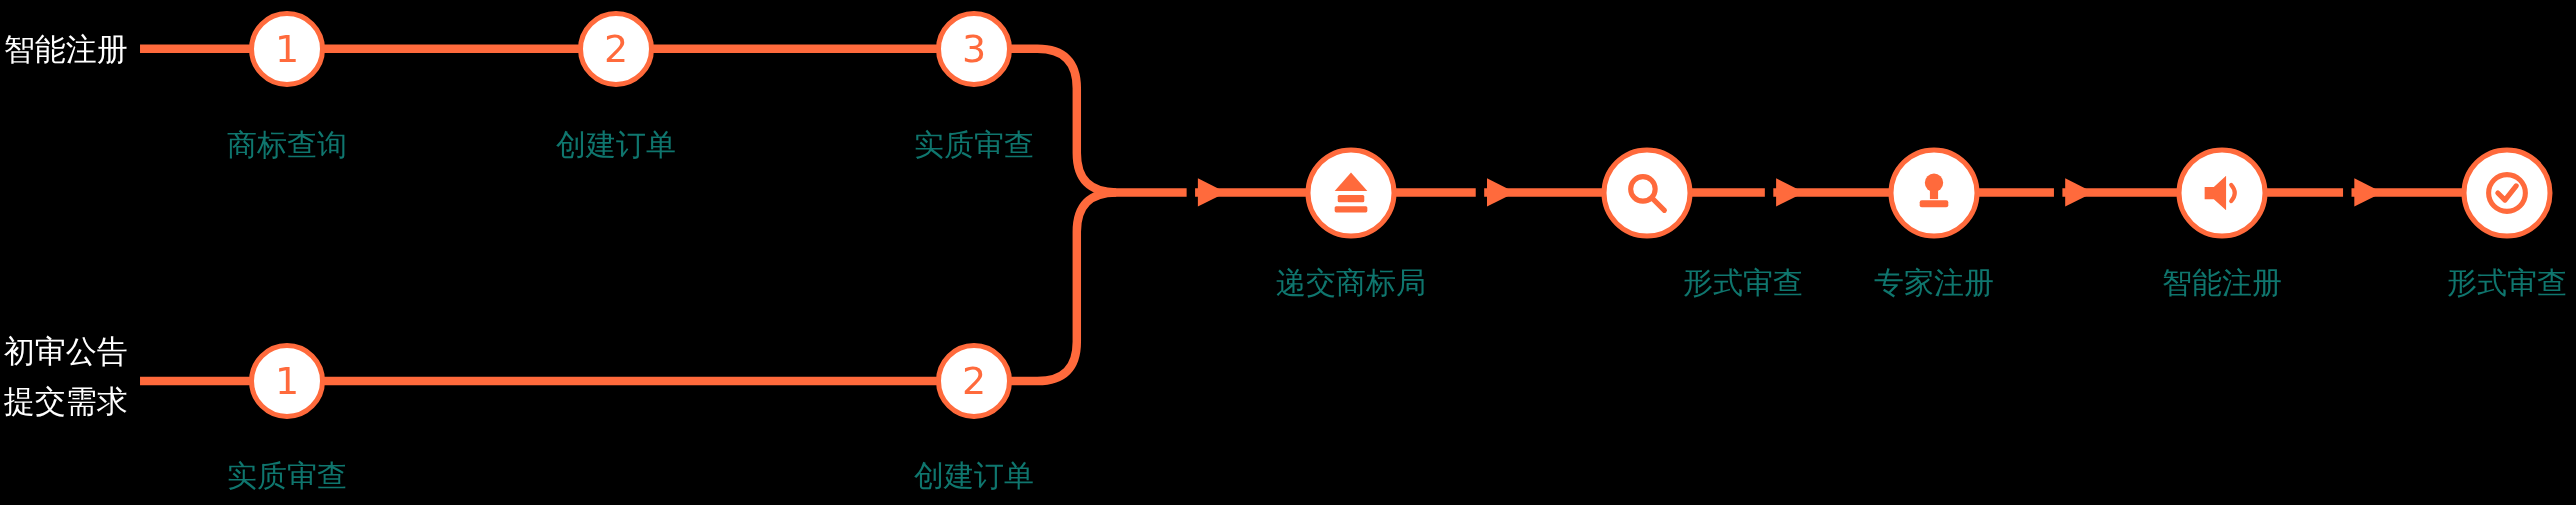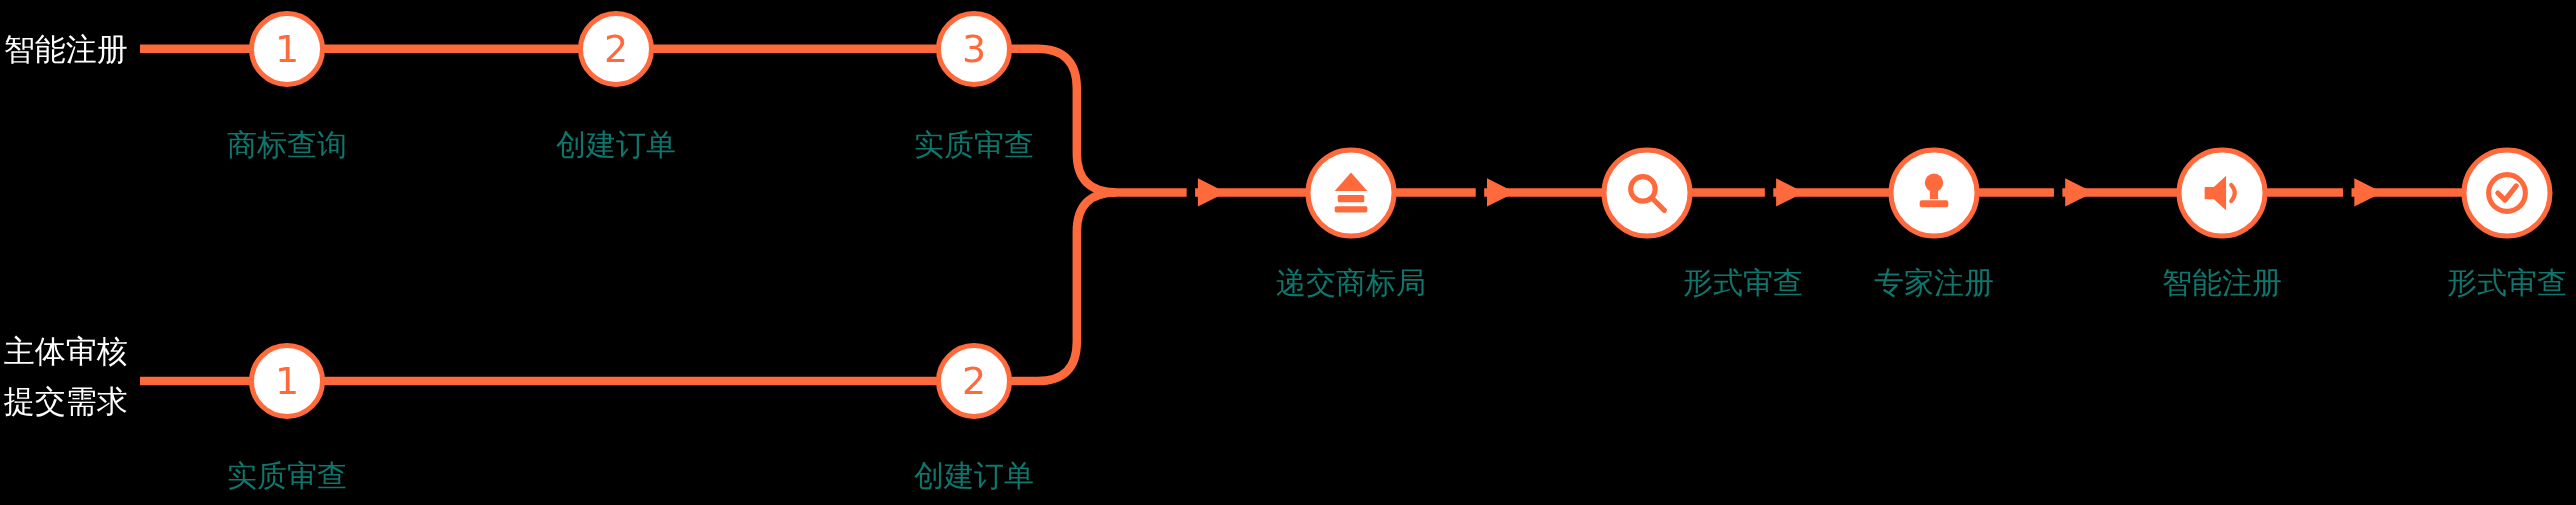--- a/index.html
+++ b/index.html
@@ -58,21 +58,21 @@
       <rect class="gap" x="2187" y="198" width="9" height="14"></rect>
       <polygon class="tri" points="2199,190 2199,220 2229,205"></polygon>
     </g>
     <g>
       <rect class="gap" x="2495" y="198" width="9" height="14"></rect>
       <polygon class="tri" points="2507,190 2507,220 2537,205"></polygon>
     </g>
   </svg>
 
   <div class="track-label" style="left:3.8px;top:49px">智能注册</div>
-  <div class="track-label" style="left:3.8px;top:351px">主体审核</div>
+  <div class="track-label" style="left:3.8px;top:351px">初审公告</div>
   <div class="track-label" style="left:3.8px;top:401px">提交需求</div>
 
   <div class="num-circle" style="left:287px;top:49px">
     <span>1</span>
   </div>
   <div class="num-circle" style="left:616px;top:49px">
     <span>2</span>
   </div>
   <div class="num-circle" style="left:974px;top:49px">
     <span>3</span>

